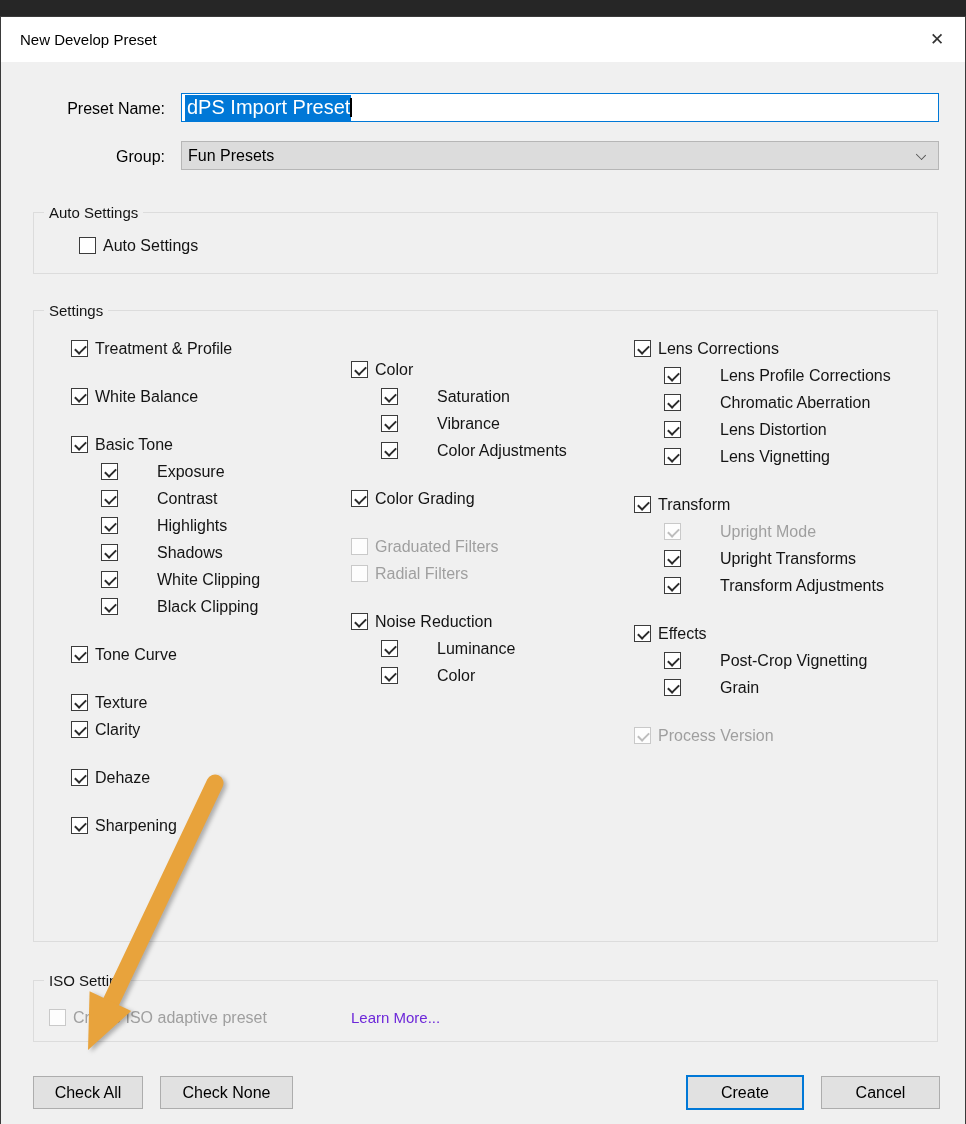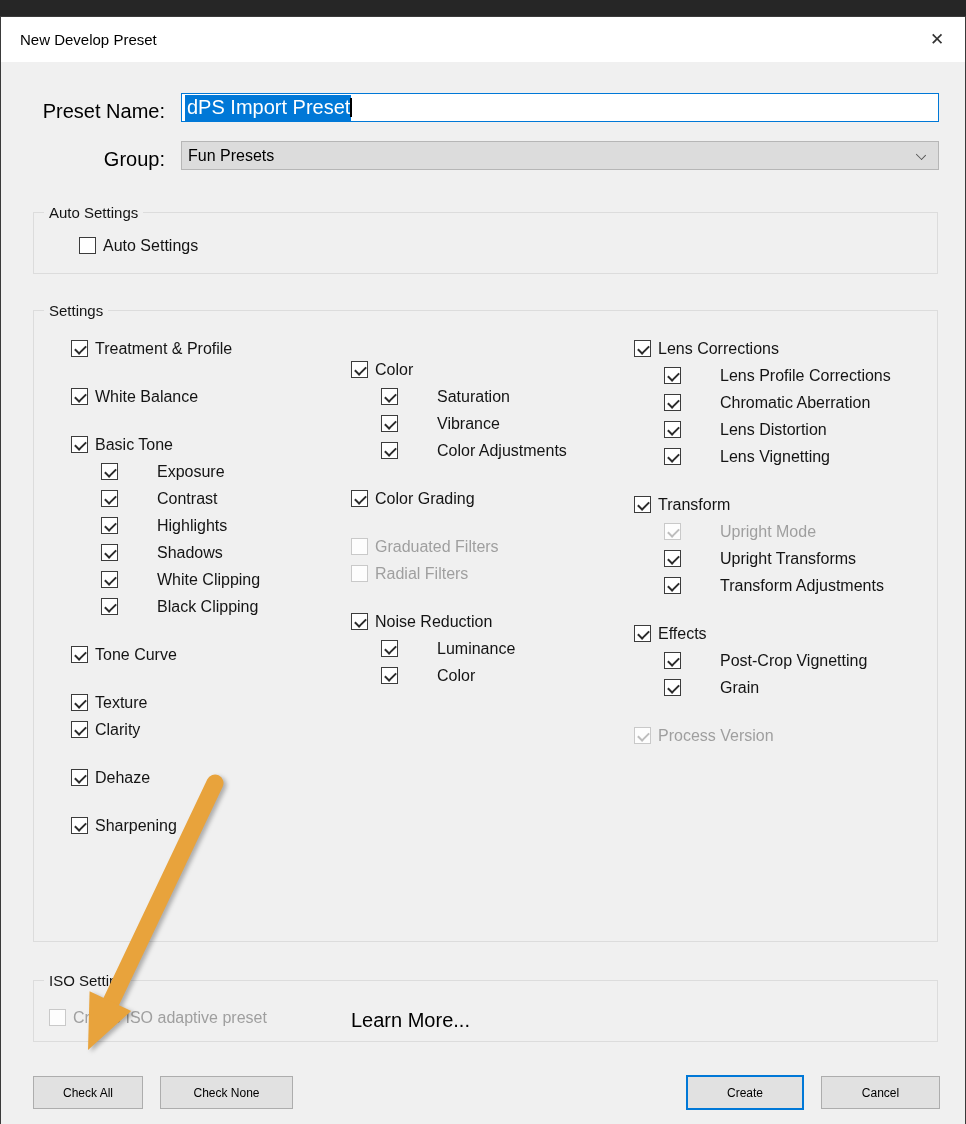--- a/index.html
+++ b/index.html
@@ -26,21 +26,21 @@
   }
   .close-btn {
     position: absolute; right: 12px; top: 7px;
     width: 32px; height: 30px;
     display: flex; align-items: center; justify-content: center;
     font-size: 17px; color: #333; font-weight: 300;
     cursor: pointer;
   }
   .field-label {
     position: absolute; left: 0; width: 164px;
-    text-align: right; font-size: 20px; color: #000;
+    text-align: right; font-size: 16px; color: #000;
   }
   .text-input {
     position: absolute; left: 180px; top: 76px;
     width: 758px; height: 29px;
     background: #ffffff;
     border: 1px solid #0078d7;
     display: flex; align-items: center;
     padding-left: 3px;
     font-size: 20px;
   }
@@ -116,31 +116,31 @@
   .col { position: absolute; }
   #col-1 { left: 37px;  top: 24px; }
   #col-2 { left: 317px; top: 45px; }
   #col-3 { left: 600px; top: 24px; }
   .cb-group { margin-bottom: 21px; }
 
   #auto-row { position: absolute; left: 45px; top: 19px; }
   #iso-row  { position: absolute; left: 15px; top: 23px; }
   .link {
     position: absolute; left: 317px; top: 28px;
-    font-size: 20px; color: #000000;
+    font-size: 15px; color: #6d28d9;
     cursor: pointer;
   }
 
   .btn {
     position: absolute;
     height: 33px;
     background: #e1e1e1;
     border: 1px solid #adadad;
     display: flex; align-items: center; justify-content: center;
-    font-size: 12px; color: #000;
+    font-size: 16px; color: #000;
     font-family: "Liberation Sans", sans-serif;
     cursor: pointer;
   }
   #btn-check-all  { left: 32px;  top: 1059px; width: 110px; }
   #btn-check-none { left: 159px; top: 1059px; width: 133px; }
   #btn-create     { left: 685px; top: 1058px; width: 118px; height: 35px; border: 2px solid #0078d7; }
   #btn-cancel     { left: 820px; top: 1059px; width: 119px; }
 
   #arrow-svg {
     position: absolute; left: 0; top: 0;

